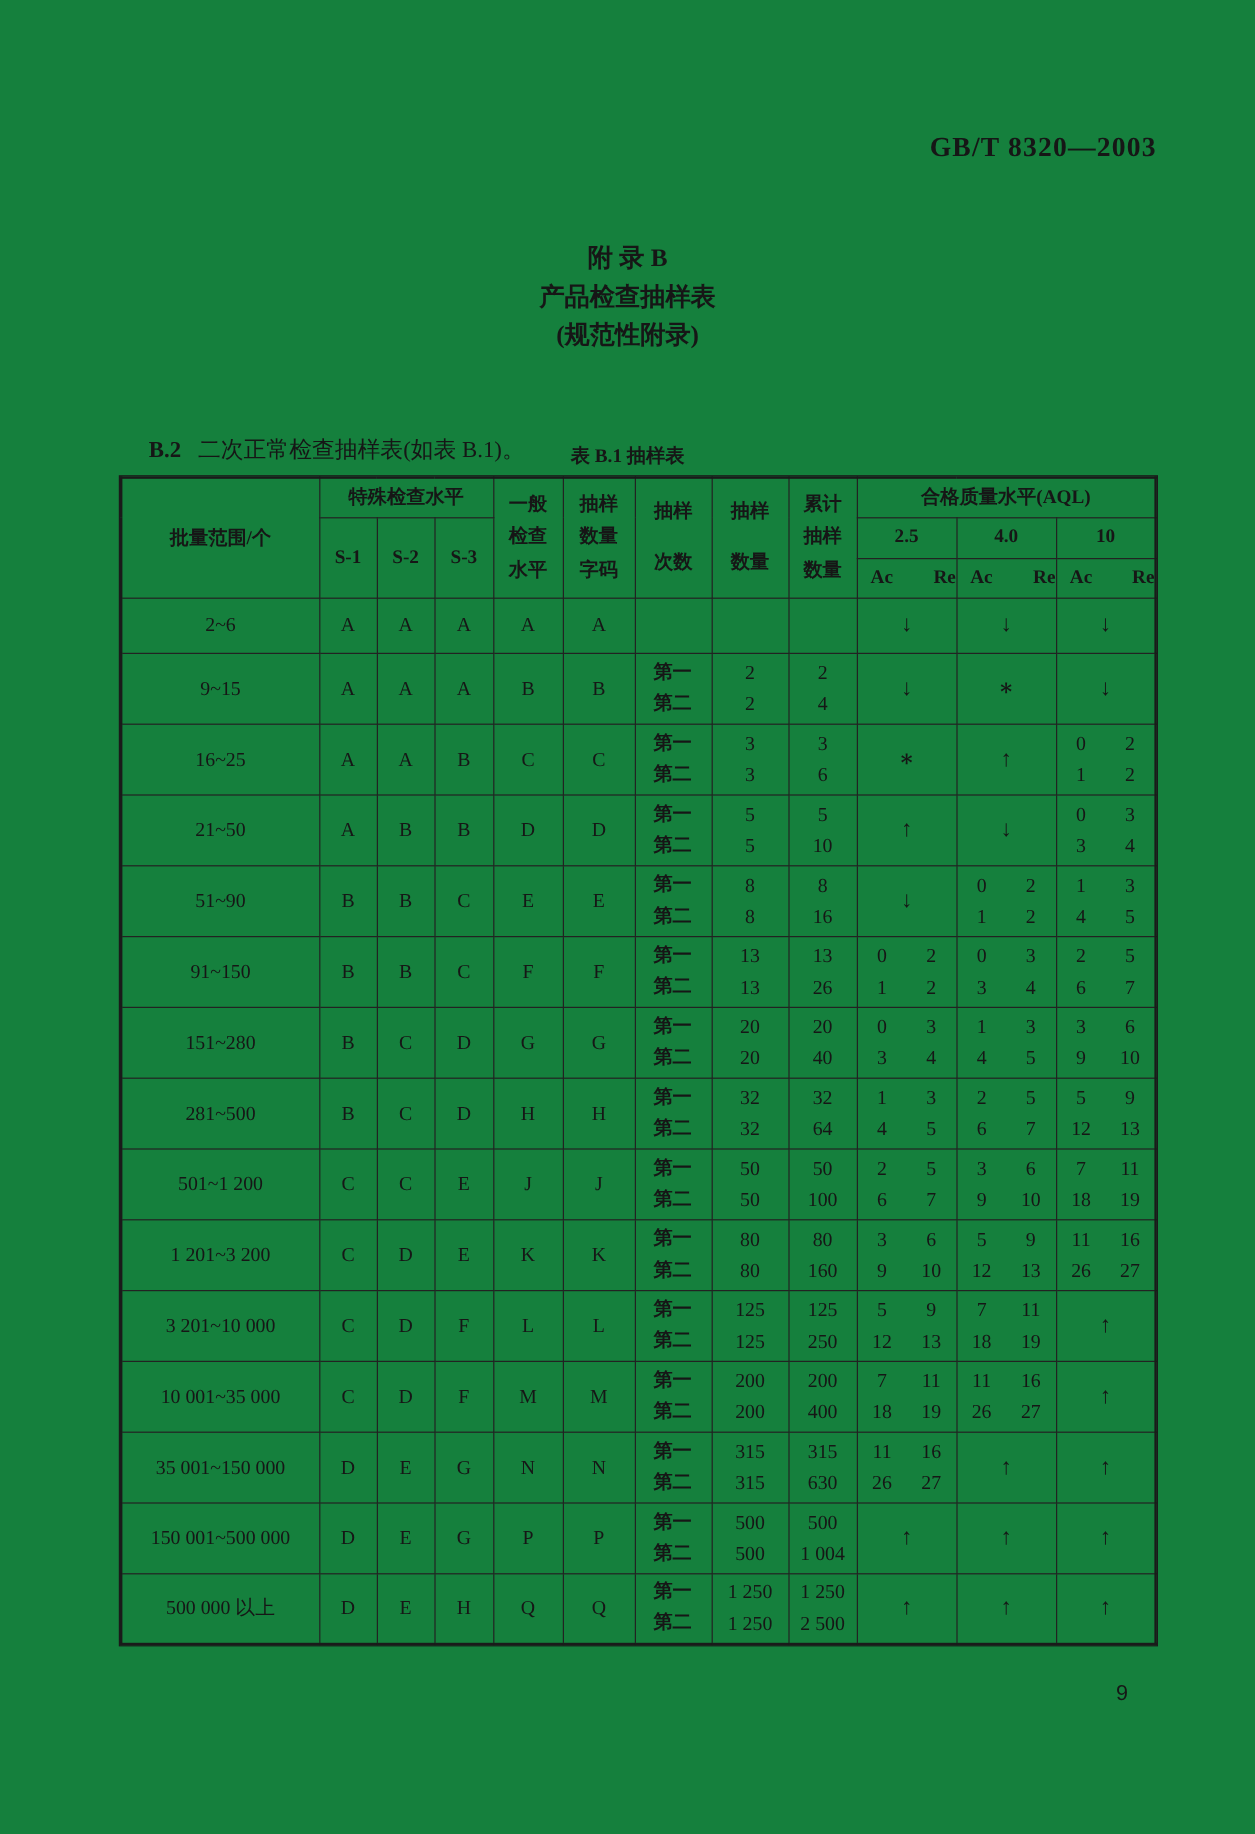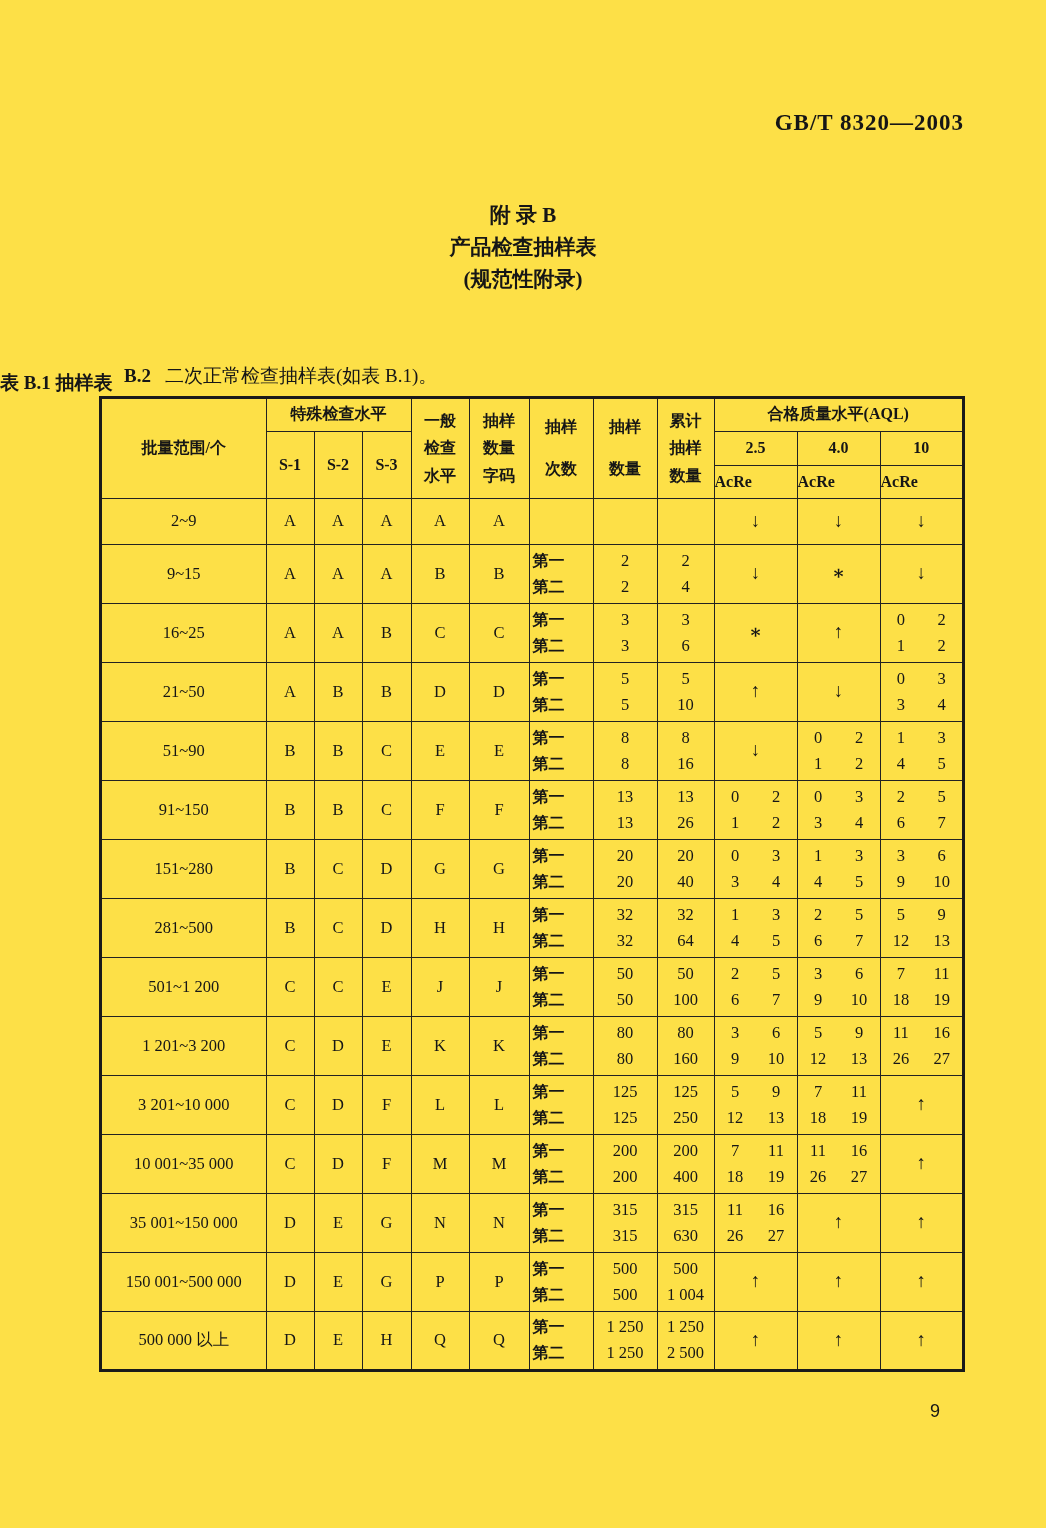--- a/index.html
+++ b/index.html
@@ -1,20 +1,20 @@
 <!DOCTYPE html>
 <html><head>
 <meta charset="utf-8">
 <style>
   html,body{margin:0;padding:0;background:#e8e8e6;}
   .page{
     position:relative;
     width:1046px;height:1528px;
     margin:0 auto;
-    background:#fde047;
+    background:#15803d;
     color:#161616;
     font-family:"Liberation Serif","DejaVu Serif",serif;
     overflow:hidden;
   }
   .doc-number{
     position:absolute;top:110px;right:82px;
     font-size:23px;font-weight:bold;letter-spacing:1px;
   }
   .appendix-heading{
     position:absolute;top:199px;left:0;width:100%;
@@ -23,45 +23,45 @@
   .appendix-heading .hline{font-size:21px;line-height:32px;}
   .para{
     position:absolute;left:100px;width:820px;
     font-size:19px;line-height:24px;white-space:nowrap;
   }
   .para .plabel{font-weight:bold;margin-right:14px;}
   .para-b1{top:312px;}
   .para-b2{top:345px;margin-left:24px;}
   .table-caption{
     position:absolute;top:370px;left:0;width:100%;
-    font-weight:bold;font-size:19px;
+    text-align:center;font-weight:bold;font-size:16px;
   }
   table.sampling{
     position:absolute;top:397px;left:100px;
     width:862px;border-collapse:collapse;table-layout:fixed;
     font-size:16.5px;
   }
   table.sampling th,table.sampling td{
     border:1px solid #222;
     text-align:center;vertical-align:middle;
     padding:0;overflow:hidden;
   }
   table.sampling{border:2px solid #1a1a1a;outline:1px solid #1a1a1a;}
   table.sampling thead th{font-weight:bold;font-size:16px;}
   table.sampling thead tr:nth-child(1){height:33px;}
   table.sampling thead tr:nth-child(2){height:34px;}
   table.sampling thead tr:nth-child(3){height:33px;}
   .th-ml{white-space:pre-line;line-height:1.72;}
   .th-gap{line-height:2.62;}
   .acre-th{padding:0 13px;}
-  .acre-th .acre-wrap{display:flex;justify-content:flex-start;}
+  .acre-th .acre-wrap{display:flex;justify-content:space-between;padding-left:11px;}
   tbody td{border-top-width:2px;border-bottom-width:2px;}
   tbody tr{height:59px;}
   tbody tr.first-row{height:46px;}
-  tbody td.times-cell{text-align:left;padding-left:3px;}
+  tbody td.times-cell{text-align:left;padding-left:15px;}
   .cell-line{line-height:26px;height:26px;}
   .times-line{font-size:16px;font-weight:bold;}
   .acre-line{display:flex;justify-content:space-around;line-height:26px;height:26px;}
   .acre-line span{width:50%;}
   .sym{font-size:19px;font-weight:bold;line-height:1;}
   .page-number{
     position:absolute;top:1401px;left:930px;
     font-size:18px;font-family:"Liberation Sans","DejaVu Sans",sans-serif;
   }
 </style>
@@ -141,21 +141,21 @@
         <th class="acre-th">
             <div class="acre-wrap">
               <span>Ac</span>
               <span>Re</span>
             </div>
           </th>
       </tr>
     </thead>
     <tbody>
         <tr class="first-row">
-          <td>2~9</td>
+          <td>2~6</td>
           <td>A</td>
           <td>A</td>
           <td>A</td>
           <td>A</td>
           <td>A</td>
           <td class="times-cell"></td>
           <td></td>
           <td></td>
           <td><span class="sym">↓</span></td>
           <td><span class="sym">↓</span></td>

